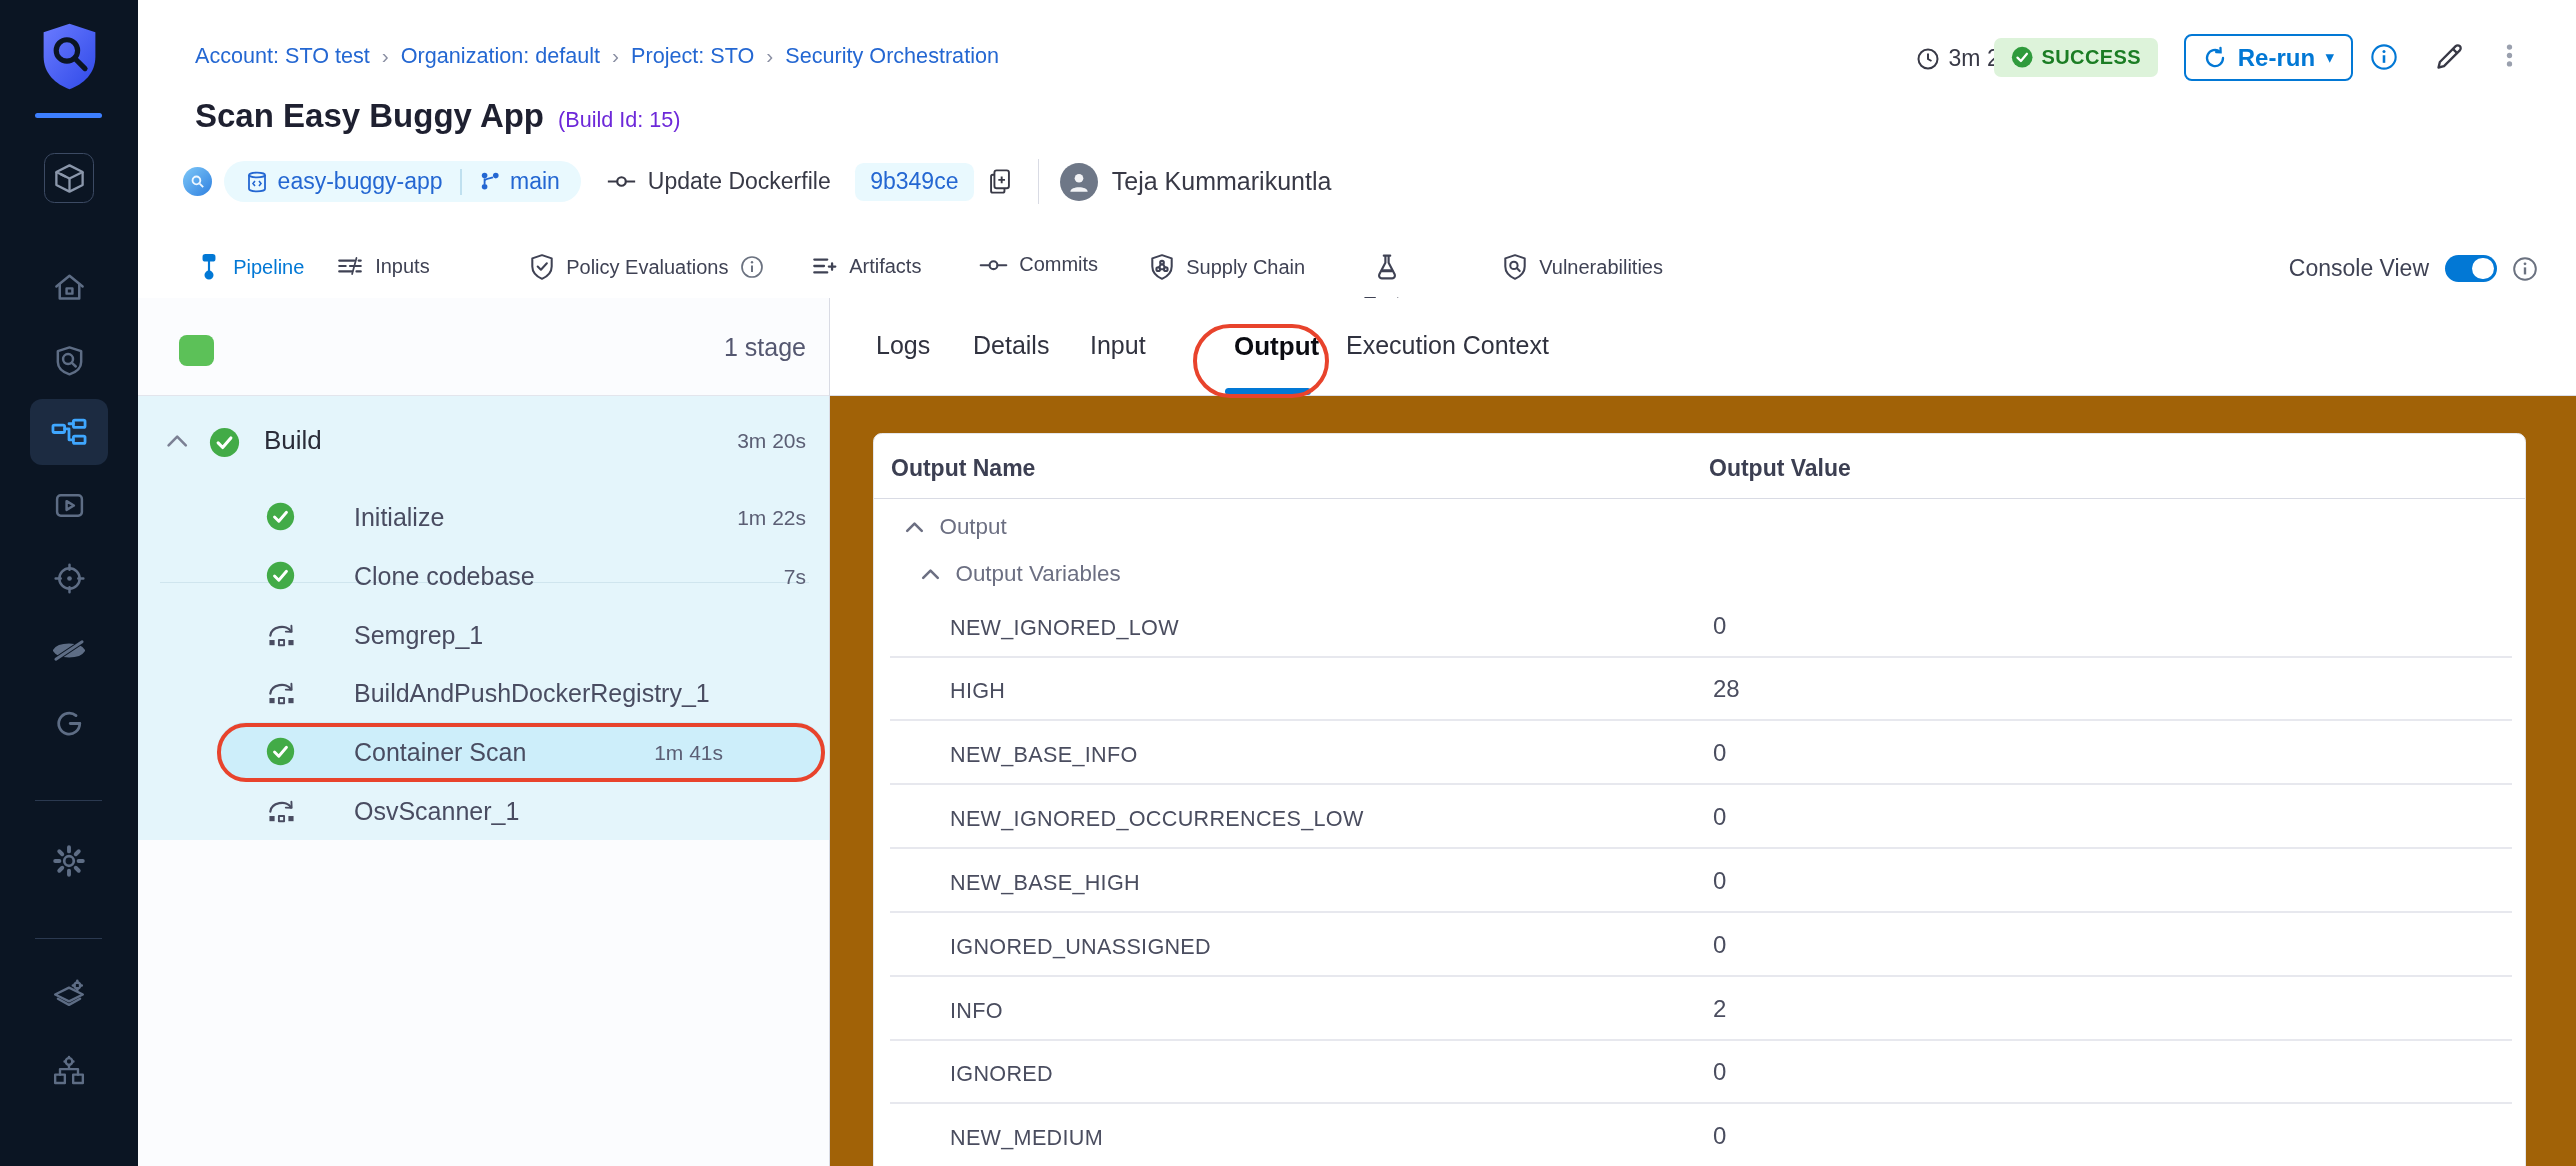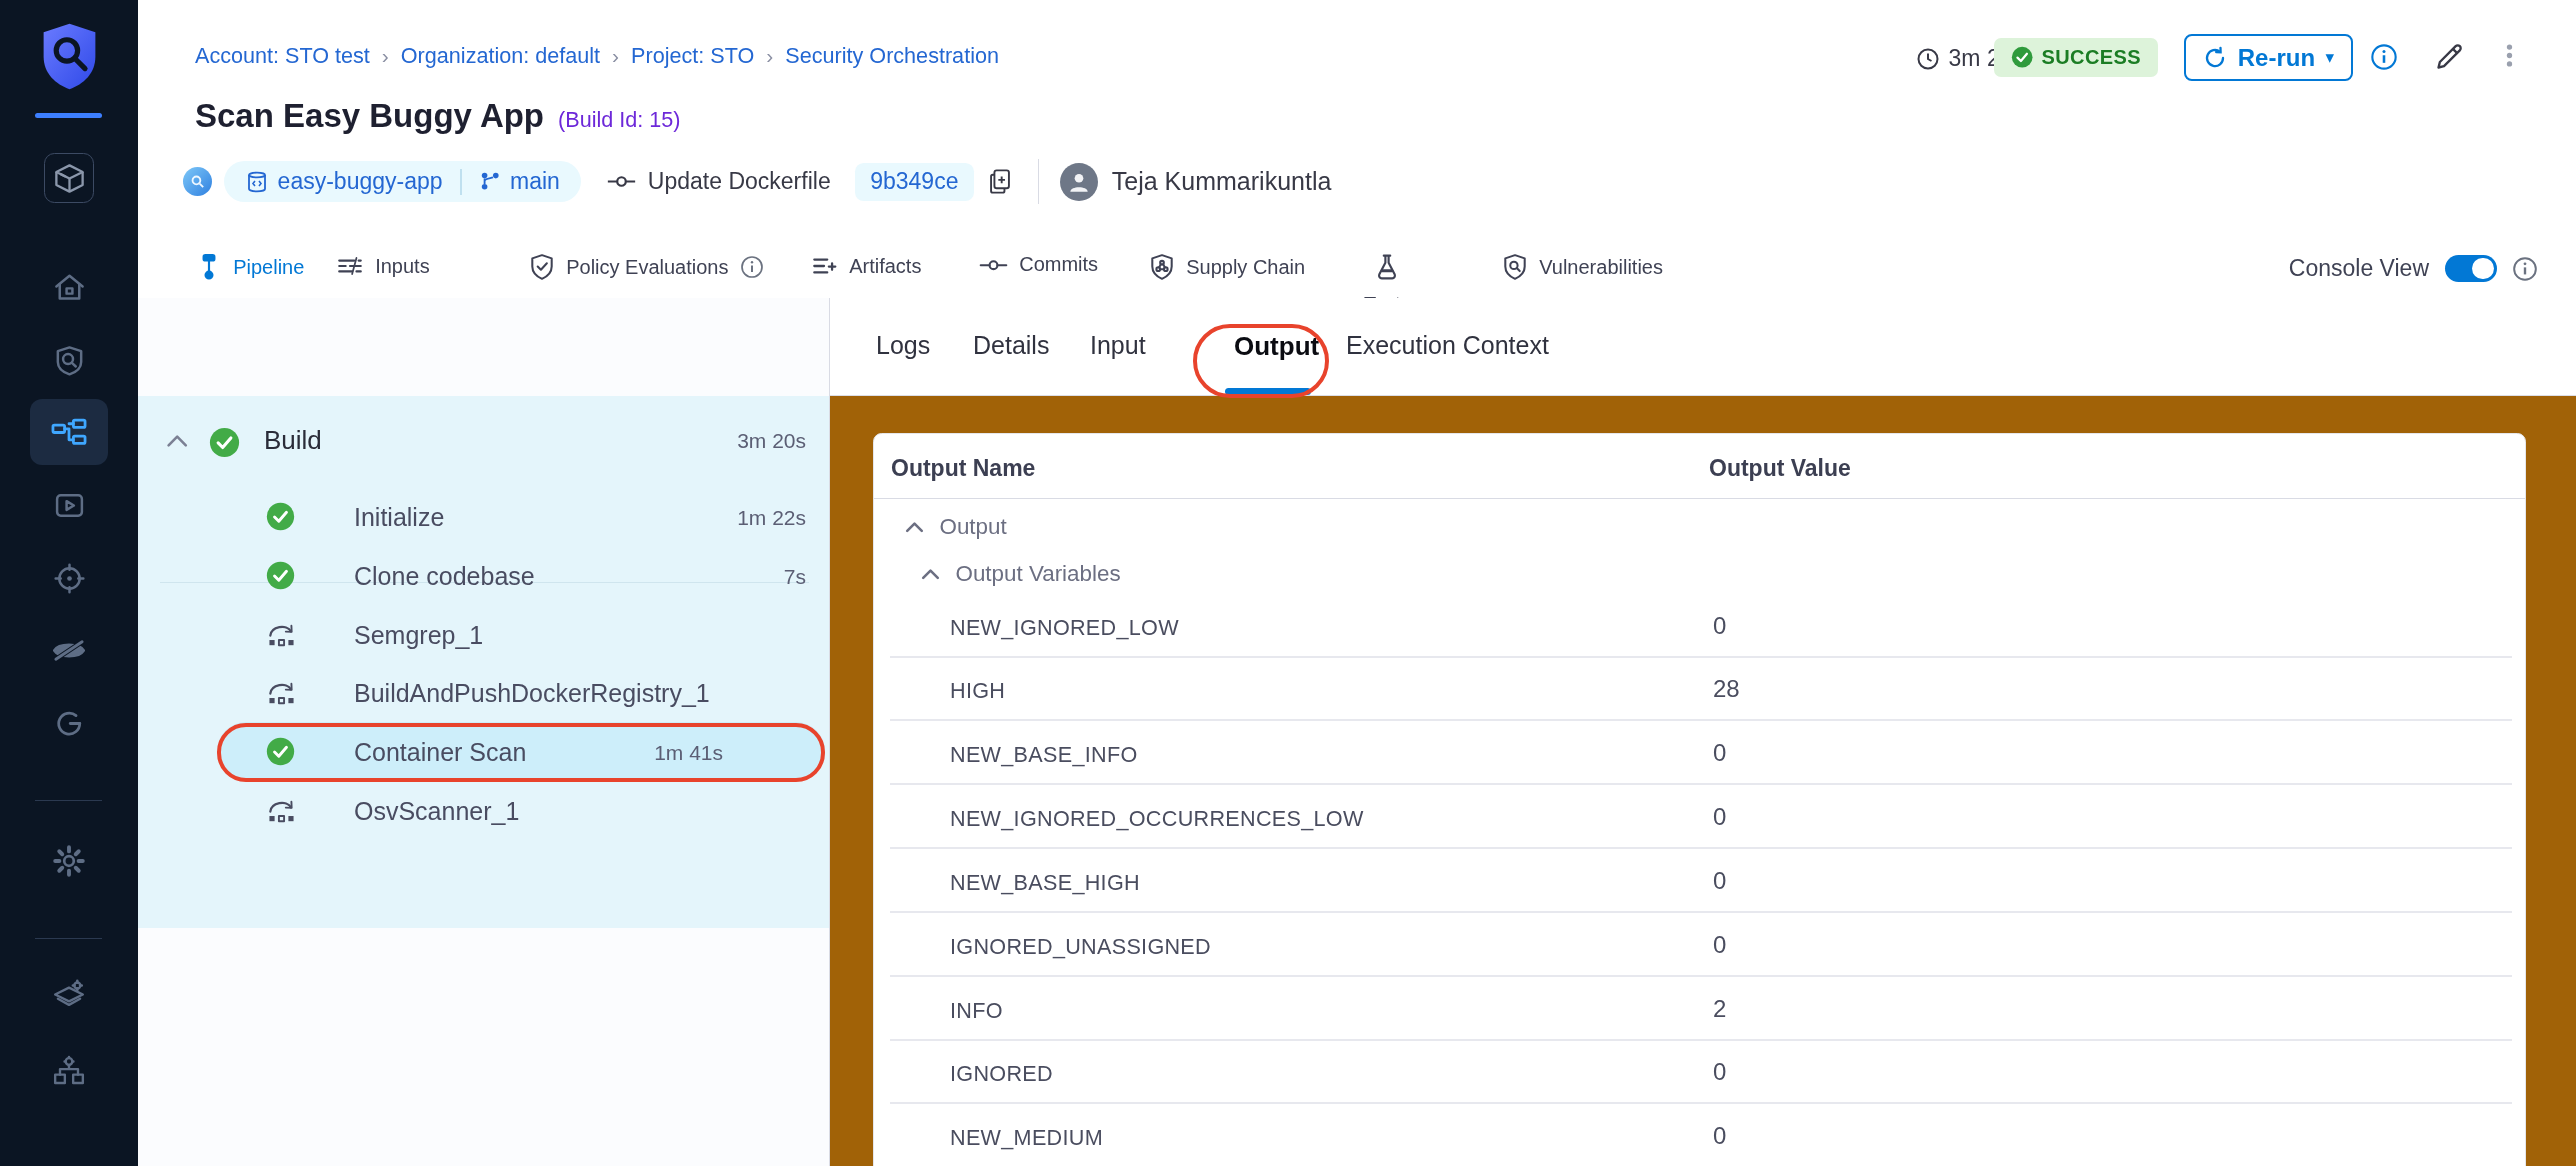--- a/index.html
+++ b/index.html
@@ -53,21 +53,21 @@
   .console-view { position:absolute; right:38px; top:12px; display:flex; align-items:center; gap:15.5px; }
   .console-view .cv-label { font-size:23px; color:#3f4254; }
   .toggle { width:52px; height:27px; border-radius:14px; background:#0278d5; position:relative; cursor:pointer; }
   .toggle .knob { position:absolute; right:2.6px; top:2.6px; width:21.6px; height:21.6px; border-radius:50%; background:#fff; }
 
   
   .stage-panel { position:absolute; left:138px; top:298px; width:692px; height:868px; background:#fbfcfe; border-right:1.7px solid #d9dbe4; }
   .stage-header { position:absolute; left:0; top:0; width:100%; height:98px; border-bottom:0.9px solid #e3e5ec; }
   .stage-square { position:absolute; left:41px; top:37px; width:35px; height:31px; border-radius:7.8px; background:#5cc158; }
   .stage-count { position:absolute; right:23px; top:35px; font-size:25px; color:#545770; }
-  .build-group { position:absolute; left:0; top:98px; width:100%; height:532px; background:#e4f5fb;text-align:center; }
+  .build-group { position:absolute; left:0; top:98px; width:100%; height:444px; background:#e4f5fb;text-align:center; }
   .build-row { position:absolute; left:0; top:21px; width:100%; height:50px; cursor:pointer; }
   .build-chevron { position:absolute; left:28px; top:17px; }
   .build-check { position:absolute; left:71px; top:9.5px; }
   .build-name { position:absolute; left:126px; top:7.8px; font-size:26px; color:#2a2c39; }
   .build-duration { position:absolute; right:23px; top:12px; font-size:21px; color:#5b5e74; }
   .build-divider { position:absolute; left:21.6px; top:186px; width:649px; height:0.9px; background:#cfe5ee; }
   .step-row { position:absolute; left:0; width:100%; height:59px; cursor:pointer; }
   .step-row .sicon { position:absolute; left:128px; top:14.7px; }
   .step-row .slabel { position:absolute; left:216px; top:15.5px; font-size:25px; color:#494c61; }
   .step-row .sdur { position:absolute; right:23px; top:19px; font-size:21px; color:#5b5e74; }
@@ -450,20 +450,24 @@
             <circle cx="11" cy="11.5" r="3.4"></circle>
             <path d="M13.6 14 L16.4 16.8"></path>
           </svg>
         </span>
         <span>Vulnerabilities</span>
       </div>
     </div>
 </header>
 
 <section class="stage-panel">
+  <div class="stage-header">
+    <span class="stage-square"></span>
+    <span class="stage-count">1 stage</span>
+  </div>
   <div class="build-group">
     <div class="build-row">
       <span class="build-chevron">
         <svg width="22.4" height="14" viewBox="0 0 26 16" fill="none" stroke="#7b8094" stroke-width="3" stroke-linecap="round" stroke-linejoin="round">
             <path d="M3 13 L13 3 L23 13"></path>
           </svg>
       </span>
       <span class="build-check">
         <svg width="31" height="31" viewBox="0 0 34 34">
             <circle cx="17" cy="17" r="16" fill="#42ab47"></circle>

